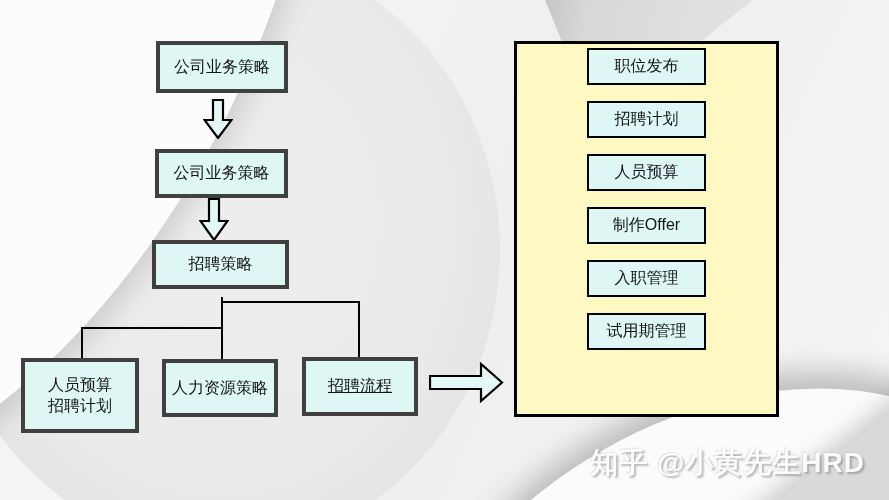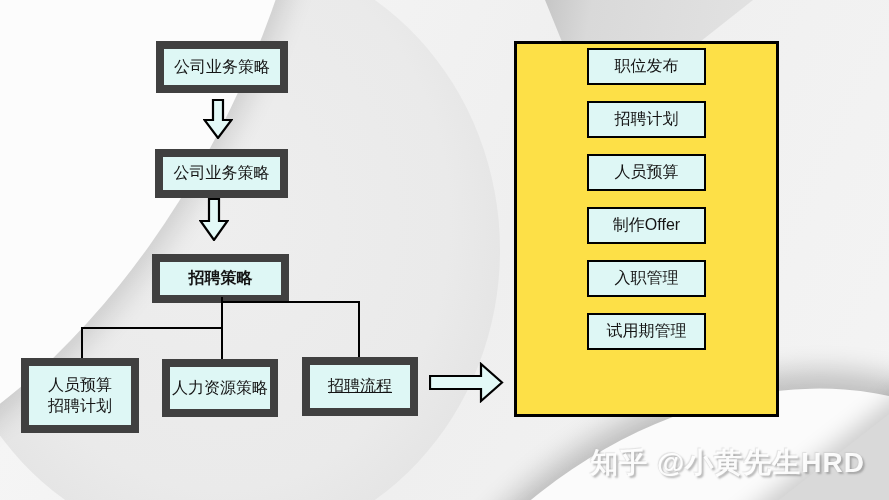--- a/index.html
+++ b/index.html
@@ -32,44 +32,44 @@
   }
   .bg-corner-gray {
     left:805px; top:395px; width:330px; height:330px;
     transform:rotate(-38deg); background:#d9d9d9;
     box-shadow:-10px -10px 22px rgba(0,0,0,0.18);
   }
   
   .layer { position:absolute; inset:0; z-index:2; }
   .node {
     position:absolute; box-sizing:border-box;
-    background:#def7f5; border:8px solid #404040;
+    background:#def7f5; border:4px solid #404040;
     display:flex; flex-direction:column; align-items:center; justify-content:center;
     text-align:center; font-size:16px; line-height:1.3;
   }
   .n-company  { left:156px; top:41px;  width:132px; height:52px; }
   .n-hr       { left:155px; top:149px; width:133px; height:49px; }
-  .n-strategy { left:152px; top:254px; width:137px; height:49px;font-weight:bold; }
+  .n-strategy { left:152px; top:240px; width:137px; height:49px; }
   .n-budget   { left:21px;  top:358px; width:118px; height:75px; }
   .n-channel  { left:162px; top:359px; width:116px; height:58px; }
   .n-process  { left:302px; top:357px; width:116px; height:59px;text-decoration:underline; }
   .connector { position:absolute; background:#000; }
   .c1 { left:221px; top:297px; width:2px;   height:62px; }
   .c2 { left:81px;  top:327px; width:142px; height:2px;  }
   .c3 { left:81px;  top:327px; width:2px;   height:31px; }
   .c4 { left:222px; top:301px; width:138px; height:2px;  }
   .c5 { left:358px; top:301px; width:2px;   height:56px; }
   .arrow { position:absolute; }
   .a1 { left:203px; top:99px;  }
   .a2 { left:199px; top:198px; }
   .a3 { left:429px; top:362px; }
   
   .panel {
     position:absolute; left:514px; top:41px; width:265px; height:376px;
-    box-sizing:border-box; background:#fde047; border:3px solid #000;
+    box-sizing:border-box; background:#fef9c3; border:3px solid #000;
     display:flex; flex-direction:column; align-items:center;
     padding-top:4px; gap:16px;
   }
   .step {
     box-sizing:border-box; width:119px; height:37px; flex:0 0 37px;
     background:#def7f5; border:2px solid #000;
     display:flex; align-items:center; justify-content:center;
     font-size:16px;
   }
   

